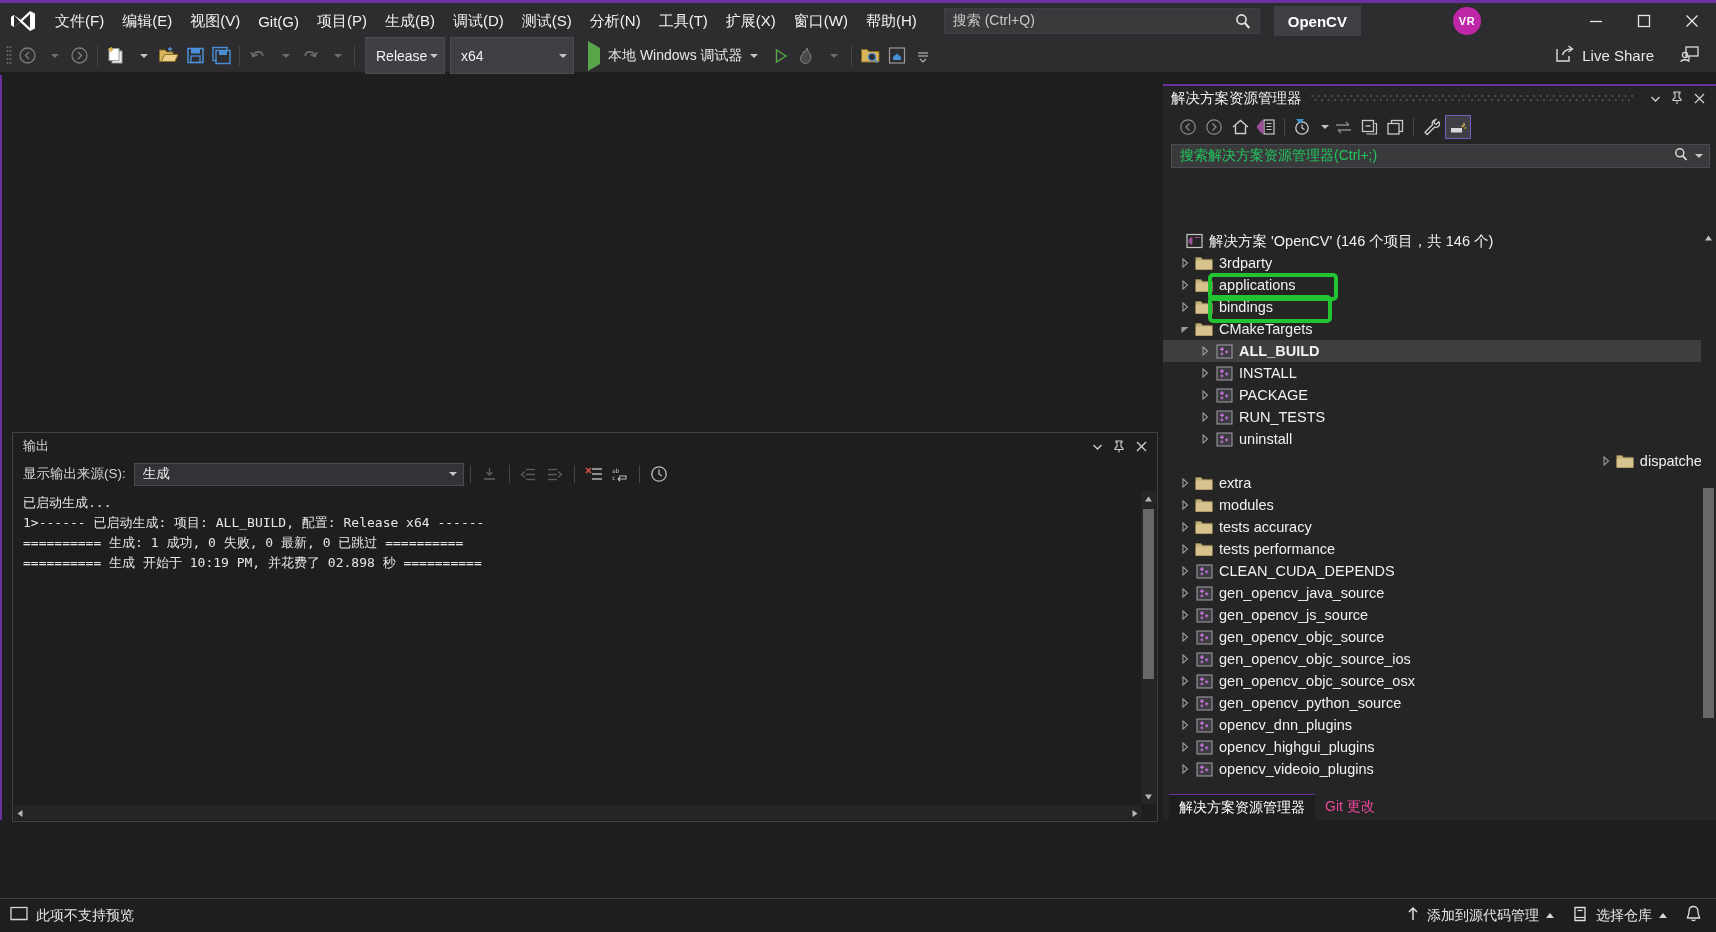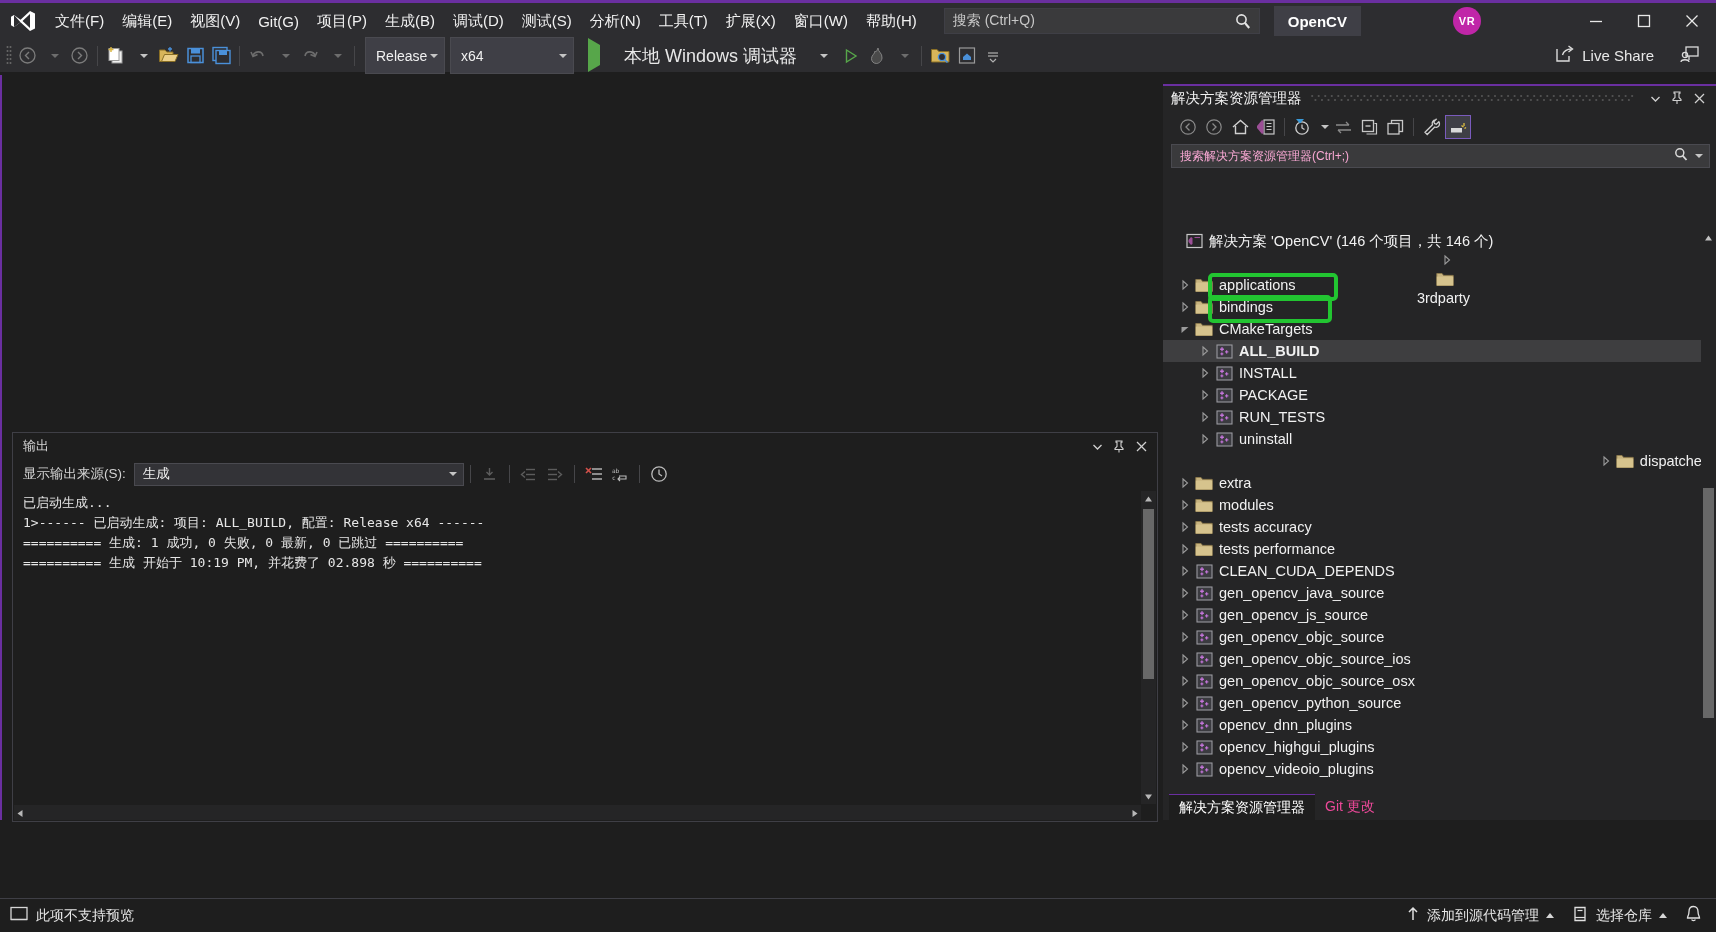--- a/index.html
+++ b/index.html
@@ -63,21 +63,21 @@
   .tb-sep { width: 1px; height: 20px; background: #464649; margin: 0 5px; }
   .caret { width: 0; height: 0; border-left: 4px solid transparent; border-right: 4px solid transparent; border-top: 4px solid #c5c5c5; margin-left: 3px; }
   .caret.dim { border-top-color: #6d6d6d; }
   .combo {
     height: 37px; background: #3f3f46; border: 1px solid #4a4a50;
     display: flex; align-items: center; padding: 0 6px 0 10px; color: #f1f1f1; font-size: 14px;
     margin-left: 5px;
   }
   .combo.w-release { width: 80px; justify-content: space-between; }
   .combo.w-x64 { width: 124px; justify-content: space-between; }
-  .run-btn { display: flex; align-items: center; height: 28px; padding: 0 6px; color: #e8e8e8; font-size: 18px; gap: 16px; }
+  .run-btn { display: flex; align-items: center; height: 28px; padding: 0 6px; color: #e8e8e8; font-size: 14px; }
   .tri-green { width:0;height:0;border-top:7px solid transparent;border-bottom:7px solid transparent;border-left:12px solid #57a64a; }
   .live-share { margin-left: auto; display: flex; align-items: center; gap: 8px; color: #e8e8e8; font-size: 15px; padding-right: 6px; }
   .ls-btn { display:flex; align-items:center; gap:7px; padding: 3px 8px; }
   .ls-icon2 { padding: 3px 10px; }
 
   
   .editor-area {
     position: absolute; left: 2px; top: 75px; width: 1158px; height: 355px;
     background: #1e1e1e;
   }
@@ -134,21 +134,21 @@
   .se-dots { flex: 1; height: 14px; margin: 0 8px; opacity: .55; }
   .se-head-btn { width: 22px; height: 24px; display: flex; align-items: center; justify-content: center; color: #d0d0d0; }
   .se-toolbar { height: 30px; display: flex; align-items: center; padding-left: 12px; }
   .se-tb { width: 26px; height: 24px; display: flex; align-items: center; justify-content: center; }
   .se-tb-sep { width: 1px; height: 18px; background: #464649; margin: 0 5px; }
   .se-tb.active { background: #3f3f46; border: 1px solid #7a5bbd; }
   .se-search {
     margin: 2px 6px 0 8px; height: 24px; background: #3a3a3c; border: 1px solid #4a4a50;
     display: flex; align-items: center; justify-content: space-between; padding: 0 6px 0 8px;
   }
-  .se-search .ph { color: #f9a8d4; font-size: 12px; }
+  .se-search .ph { color: #22c55e; font-size: 14px; }
   .se-tree { position: absolute; left: 0; top: 146px; right: 0; bottom: 42px; overflow: hidden; }
   .tree-row { height: 22px; display: flex; align-items: center; color: #f1f1f1; font-size: 14.5px; white-space: nowrap; position: relative; }
   .tree-row.selected { background: #3e3e40; }
   .tw {
     width: 16px; height: 22px; display: flex; align-items: center; justify-content: center; flex: 0 0 16px;
   }
   .tic { width: 22px; display: flex; align-items: center; justify-content: center; flex: 0 0 22px; margin-right: 4px; }
   .tlabel { padding-right: 6px; }
   .tlabel.bold { font-weight: bold; }
 
@@ -773,21 +773,21 @@
       <span class="tic">
         <svg width="17" height="16" viewBox="0 0 17 16">
           <rect x="1" y="1.5" width="15" height="13" fill="none" stroke="#c8c8c8" stroke-width="1.2"></rect>
           <path d="M5 4 L6.5 5 L6.5 11 L5 12 L2.5 9 L2.5 7 Z" fill="#9b4f96"></path>
           <line x1="8.5" y1="4.5" x2="14" y2="4.5" stroke="#9b4f96" stroke-width="1.1"></line>
         </svg>
       </span>
       <span class="tlabel">解决方案 'OpenCV' (146 个项目，共 146 个)</span>
     </div>
 
-  <div class="tree-row" style="padding-left: 14px; flex-direction: column;">
+  <div class="tree-row" style="padding-left: 14px;">
         <span class="tw">
           <svg width="10" height="12" viewBox="0 0 10 12">
             <path d="M3 2 L7.5 6 L3 10 Z" fill="none" stroke="#9b9b9b" stroke-width="1.1"></path>
           </svg>
         </span>
         <span class="tic">
           <svg width="18" height="15" viewBox="0 0 18 15">
             <path d="M0.8 13.5 L0.8 1.5 L6 1.5 L7.6 3.4 L17.2 3.4 L17.2 13.5 Z" fill="#c7b37f" stroke="#8e7c4d" stroke-width="0.9"></path>
             <path d="M0.8 13.5 L0.8 4.6 L17.2 4.6 L17.2 13.5 Z" fill="#d6c38d"></path>
           </svg>

